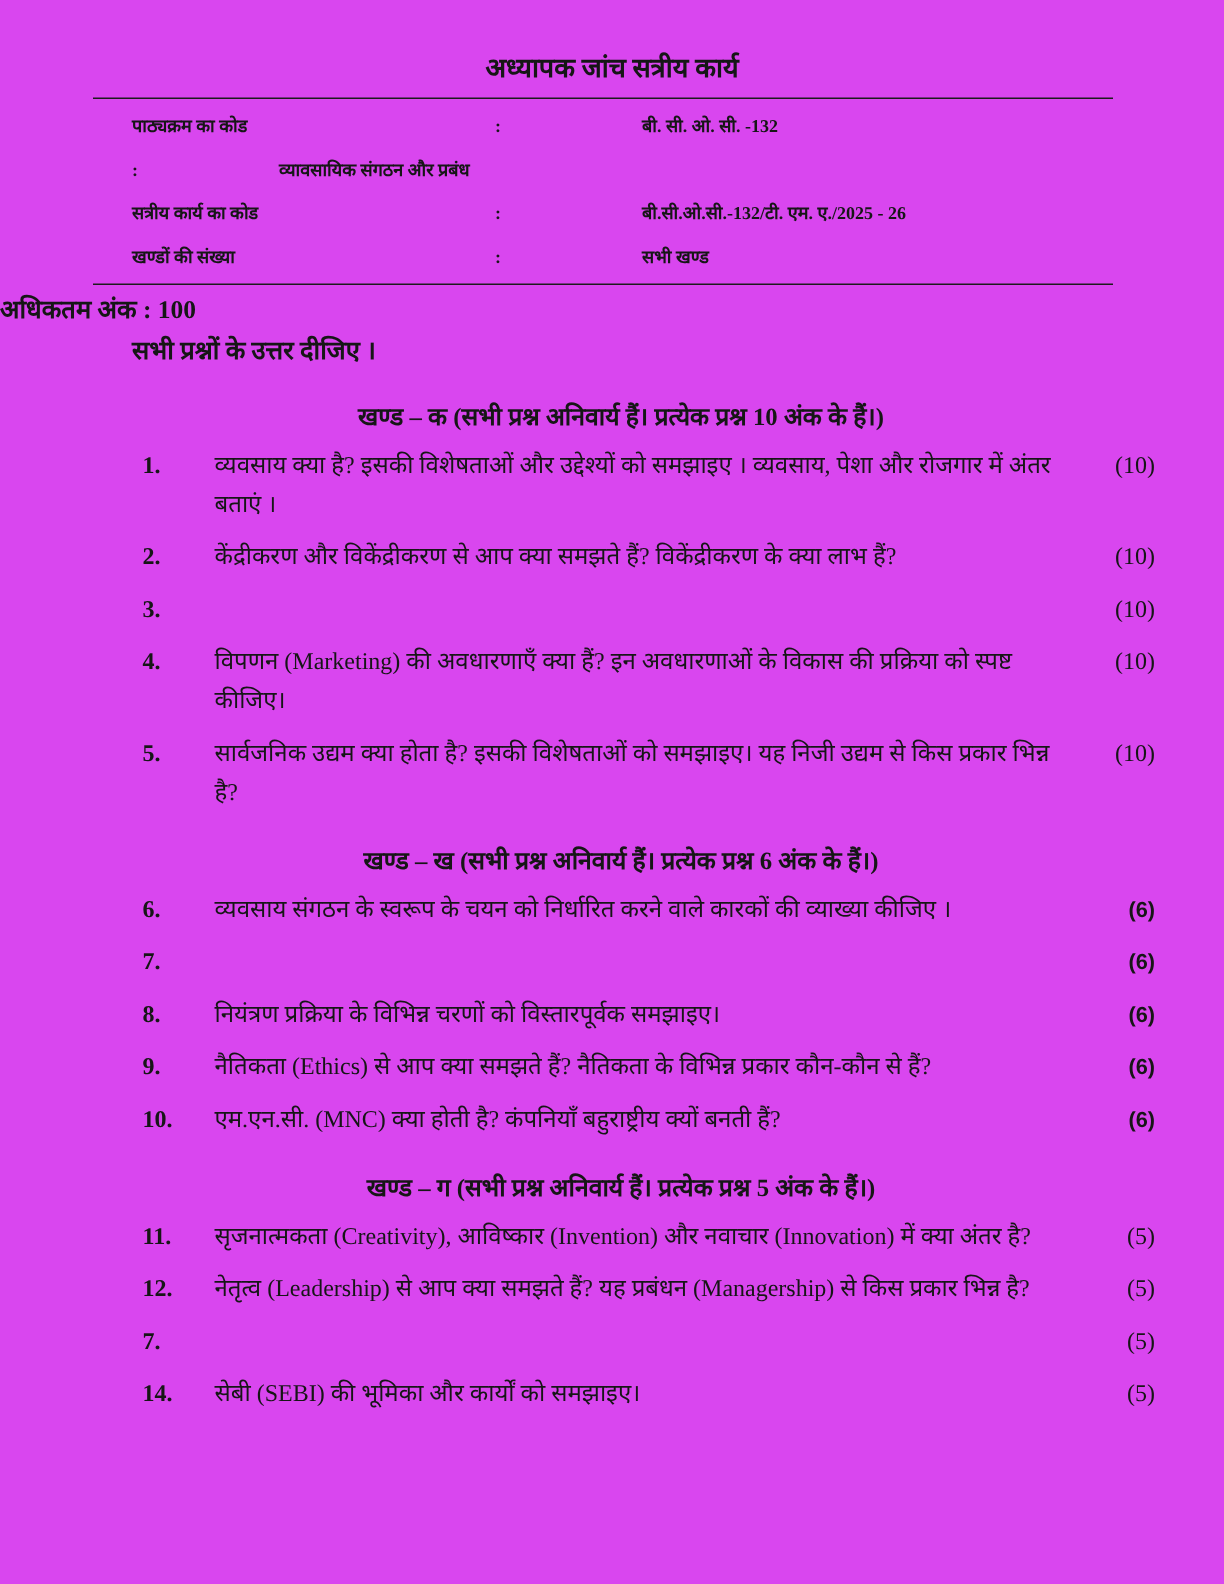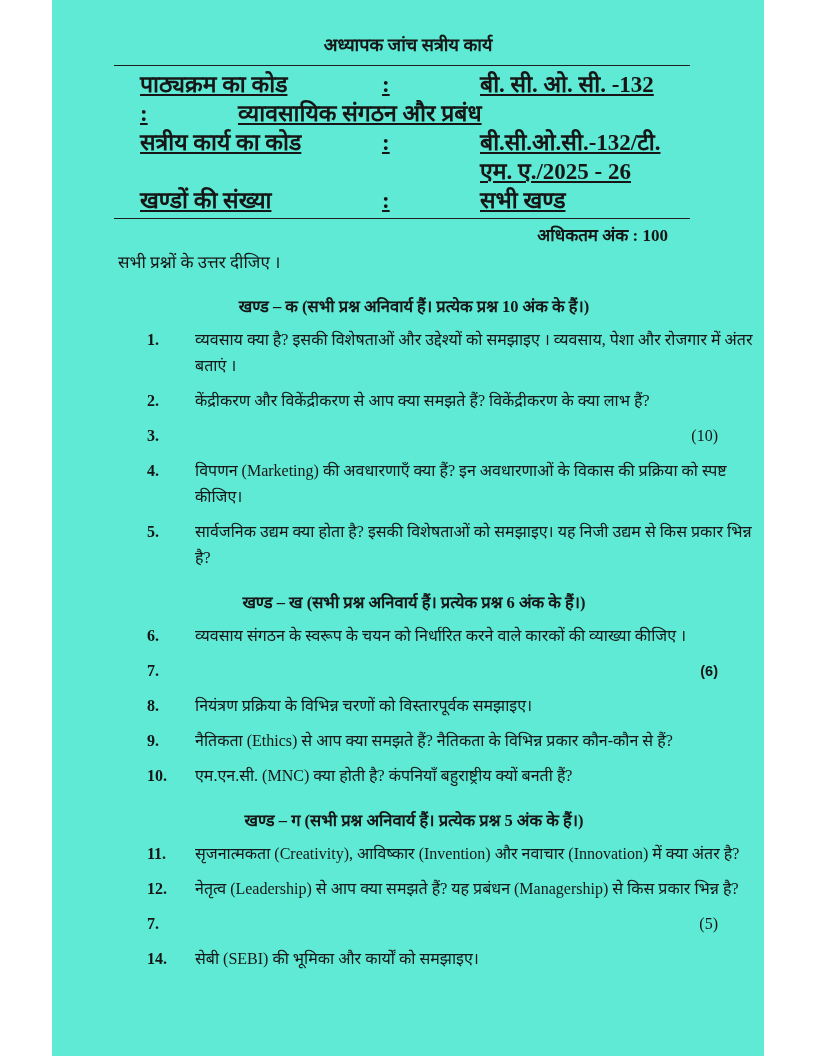--- a/index.html
+++ b/index.html
@@ -1,51 +1,51 @@
 <!DOCTYPE html>
 <html><head>
 <meta charset="utf-8">
 <style>
   * { margin:0; padding:0; box-sizing:border-box; }
   html,body { background:#ffffff; }
   .doc {
     position:relative;
-    width:712px; height:1056px;
+    width:816px; height:1056px;
     margin:0 auto;
-    background:#5eead4;
+    background:#d946ef;
     font-family:"Liberation Serif","DejaVu Serif","DejaVu Sans",serif;
     color:#161616;
     overflow:hidden;
   }
   .page-title {
     padding-top:33px;
     text-align:center;
     font-size:18px;
     font-weight:bold;
     line-height:24px;
   }
   .rule {
     border-top:1.7px solid #1c1c1c;
     margin-left:62px; margin-right:74px;
   }
   .rule-top { margin-top:8px; }
   .rule-mid { margin-top:3px; }
   .header-table { margin:4px 76px 0 88px; }
-  .header-row { display:flex; line-height:29px; font-size:23px; font-weight:bold;text-decoration:underline; }
+  .header-row { display:flex; line-height:29px; font-size:12px; font-weight:bold; }
   .header-label { width:242px; }
   .header-colon { width:98px; }
   .header-value { flex:1; }
   .max-marks {
     margin:5px 96px 0 0;
-    text-align:right;
+    text-align:left;
     font-size:17px; font-weight:bold; line-height:24px;
   }
   .answer-all {
-    margin:3px 0 0 66px;
-    font-size:17px; font-weight:normal; line-height:24px;
+    margin:3px 0 0 88px;
+    font-size:17px; font-weight:bold; line-height:24px;
   }
   .section-heading {
     margin:20px 76px 9px 88px;
     text-align:center;
     font-size:16.5px; font-weight:bold; line-height:23px;
   }
   .q {
     display:flex;
     align-items:flex-start;
     padding-left:95px; padding-right:46px;

